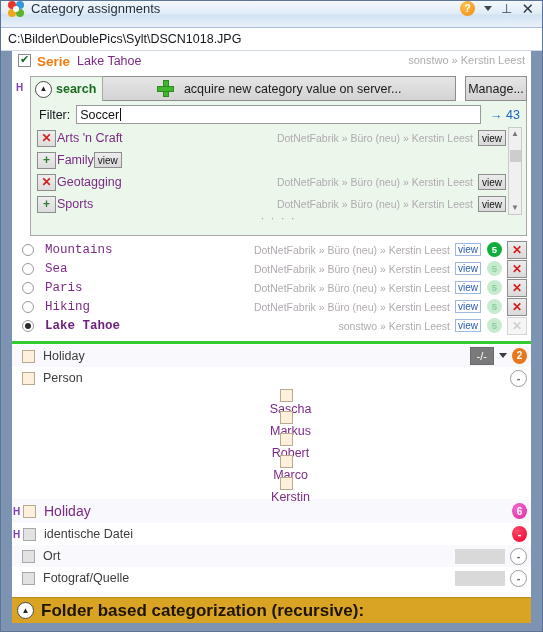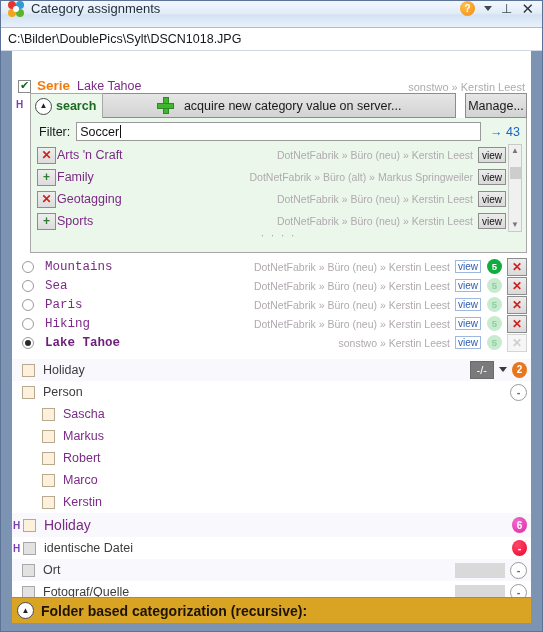--- a/index.html
+++ b/index.html
@@ -67,23 +67,23 @@
     background: #ffffff;
     margin: 0 11px 0 11px;
     position: relative;
     overflow: hidden;
     display: flex;
     flex-direction: column;
   }
   
   .serie-row {
     height: 22px; flex: 0 0 22px;
-    display: flex; align-items: flex-end;
+    display: flex; align-items: flex-start;
     padding: 0 2px 0 6px;
-    margin-top: 20px;
+    margin-top: 3px;
   }
   .cb {
     width: 13px; height: 13px; box-sizing: border-box;
     border: 1px solid #8a8a8a; background: #fff;
     display: inline-flex; align-items: center; justify-content: center;
     flex: 0 0 13px;
   }
   .cb.checked::after {
     content: "✔"; font-size: 11px; color: #116b1f; line-height: 1;
     position: relative; top: -1px;
@@ -227,21 +227,21 @@
 
   .green-rule { height: 3px; background: #33cc33; margin: 6px 0 0 0; }
 
   
   .tree { padding-top: 1px; }
   .tree-row {
     display: flex; align-items: center; height: 22px;
     padding-left: 10px; box-sizing: border-box;
   }
   .tree-row.alt { background: #f8f8fd; }
-  .tree-row.indent1 { padding-left: 30px; }
+  .tree-row.indent1 { padding-left: 30px; flex-direction: column; }
   .tree-label { font-size: 12.5px; color: #3d3d3d; margin-left: 8px; }
   .tree-label.purple { font-size: 12.5px; color: #7b2a86; }
   .tree-label.big { font-size: 14px; color: #7b2a86; }
   .tree-right { margin-left: auto; display: flex; align-items: center; gap: 5px; padding-right: 4px; }
   .dash-select {
     background: #7a7a7a; color: #fff; font-size: 11px;
     padding: 1px 6px; border: 1px solid #6a6a6a;
     display: inline-flex; align-items: center; line-height: 1.3;
   }
   .dd-caret { width: 0; height: 0; border-left: 4px solid transparent; border-right: 4px solid transparent; border-top: 5px solid #3a3a3a; }
@@ -261,21 +261,21 @@
   
   .footer-bar {
     flex: 0 0 26px;
     background: #d9a423;
     border-top: 1px solid #b98c18;
     display: flex; align-items: center; gap: 7px;
     padding-left: 5px;
     margin: 0 11px 0 11px;
     box-sizing: border-box;
   }
-  .footer-text { font-size: 14px; font-weight: bold; color: #1d1405; text-align: center; }
+  .footer-text { font-size: 17px; font-weight: bold; color: #1d1405; text-align: center; }
   .bottom-strip { flex: 0 0 8px; background: #7d93b2; }
 </style>
 </head>
 <body>
 
 <div id="app">
 
   <div class="titlebar">
     <span class="app-logo">
       <i class="q1"></i>
@@ -339,21 +339,20 @@
             <div class="res-row">
               <span class="sq-btn x">✕</span>
               <span class="res-name">Arts 'n Craft</span>
               <span class="res-path">DotNetFabrik » Büro (neu) » Kerstin Leest</span>
               <span class="view-btn">view</span>
             </div>
 
             <div class="res-row">
               <span class="sq-btn p">+</span>
               <span class="res-name">Family</span>
-              <span class="res-path">DotNetFabrik » Büro (alt) » Markus Springweiler</span>
               <span class="view-btn">view</span>
             </div>
 
             <div class="res-row">
               <span class="sq-btn x">✕</span>
               <span class="res-name">Geotagging</span>
               <span class="res-path">DotNetFabrik » Büro (neu) » Kerstin Leest</span>
               <span class="view-btn">view</span>
             </div>
 

